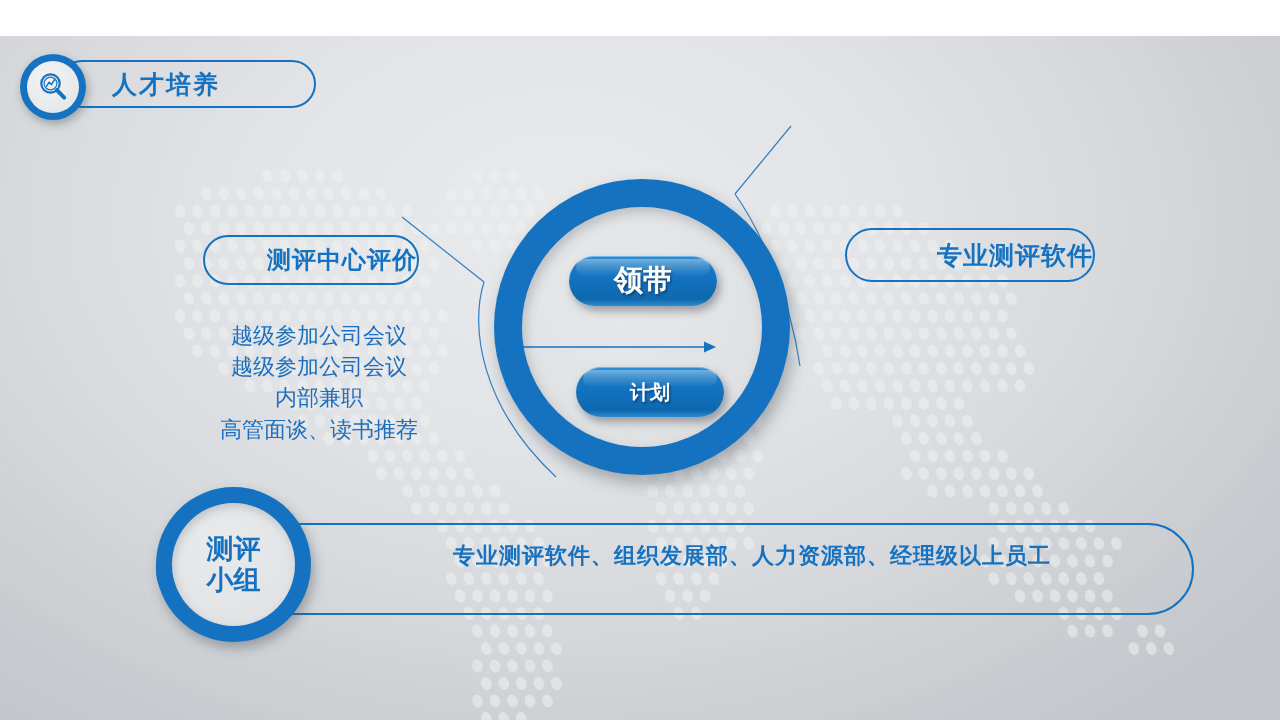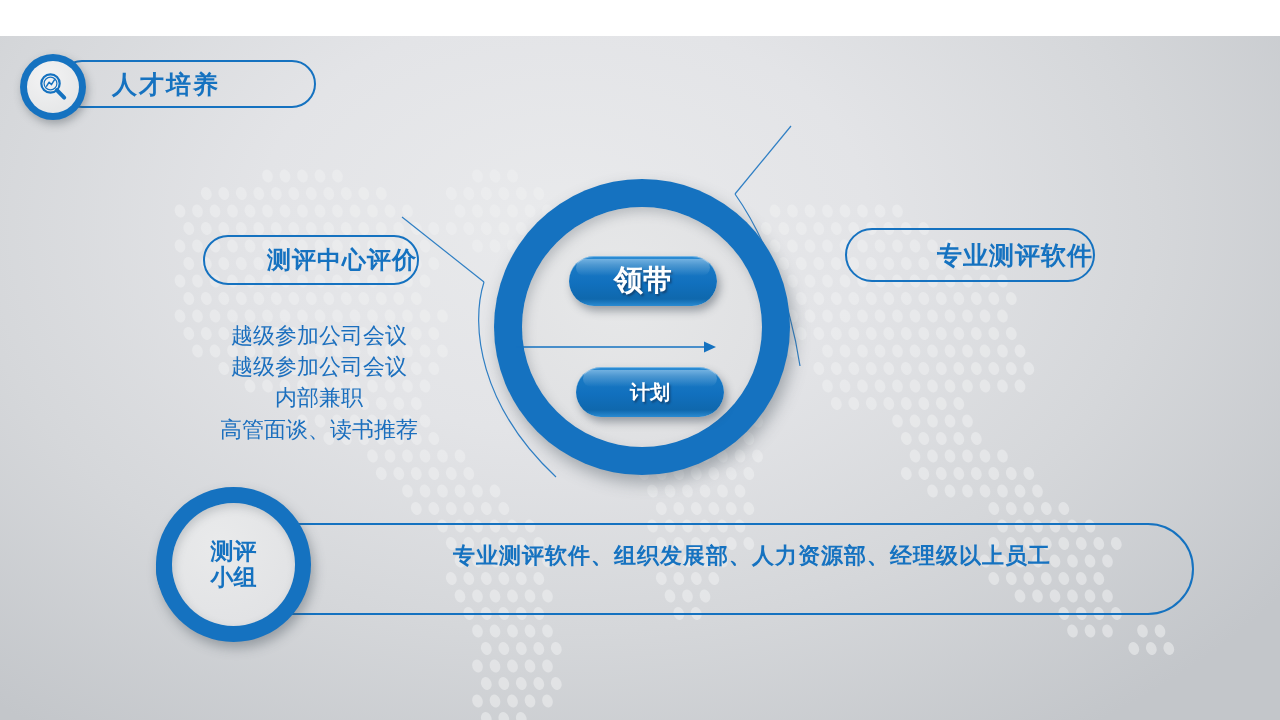--- a/index.html
+++ b/index.html
@@ -181,21 +181,21 @@
     width: 123px; height: 123px;
     border-radius: 50%;
     background: radial-gradient(circle at 38% 32%, #e9eaeb 0%, #e2e3e5 72%, #d9dade 100%);
     box-shadow: inset 2px 4px 8px rgba(90,100,110,.26);
     display: flex;
     flex-direction: column;
     align-items: center;
     justify-content: center;
     color: #1572c0;
     font-weight: bold;
-    font-size: 23px;
+    font-size: 27px;
     line-height: 1.12;
     text-align: right;
   }
 
   svg.conn { position: absolute; left: 0; top: 0; overflow: visible; pointer-events: none; }
 </style>
 </head>
 <body>
 
 <div id="slide">

